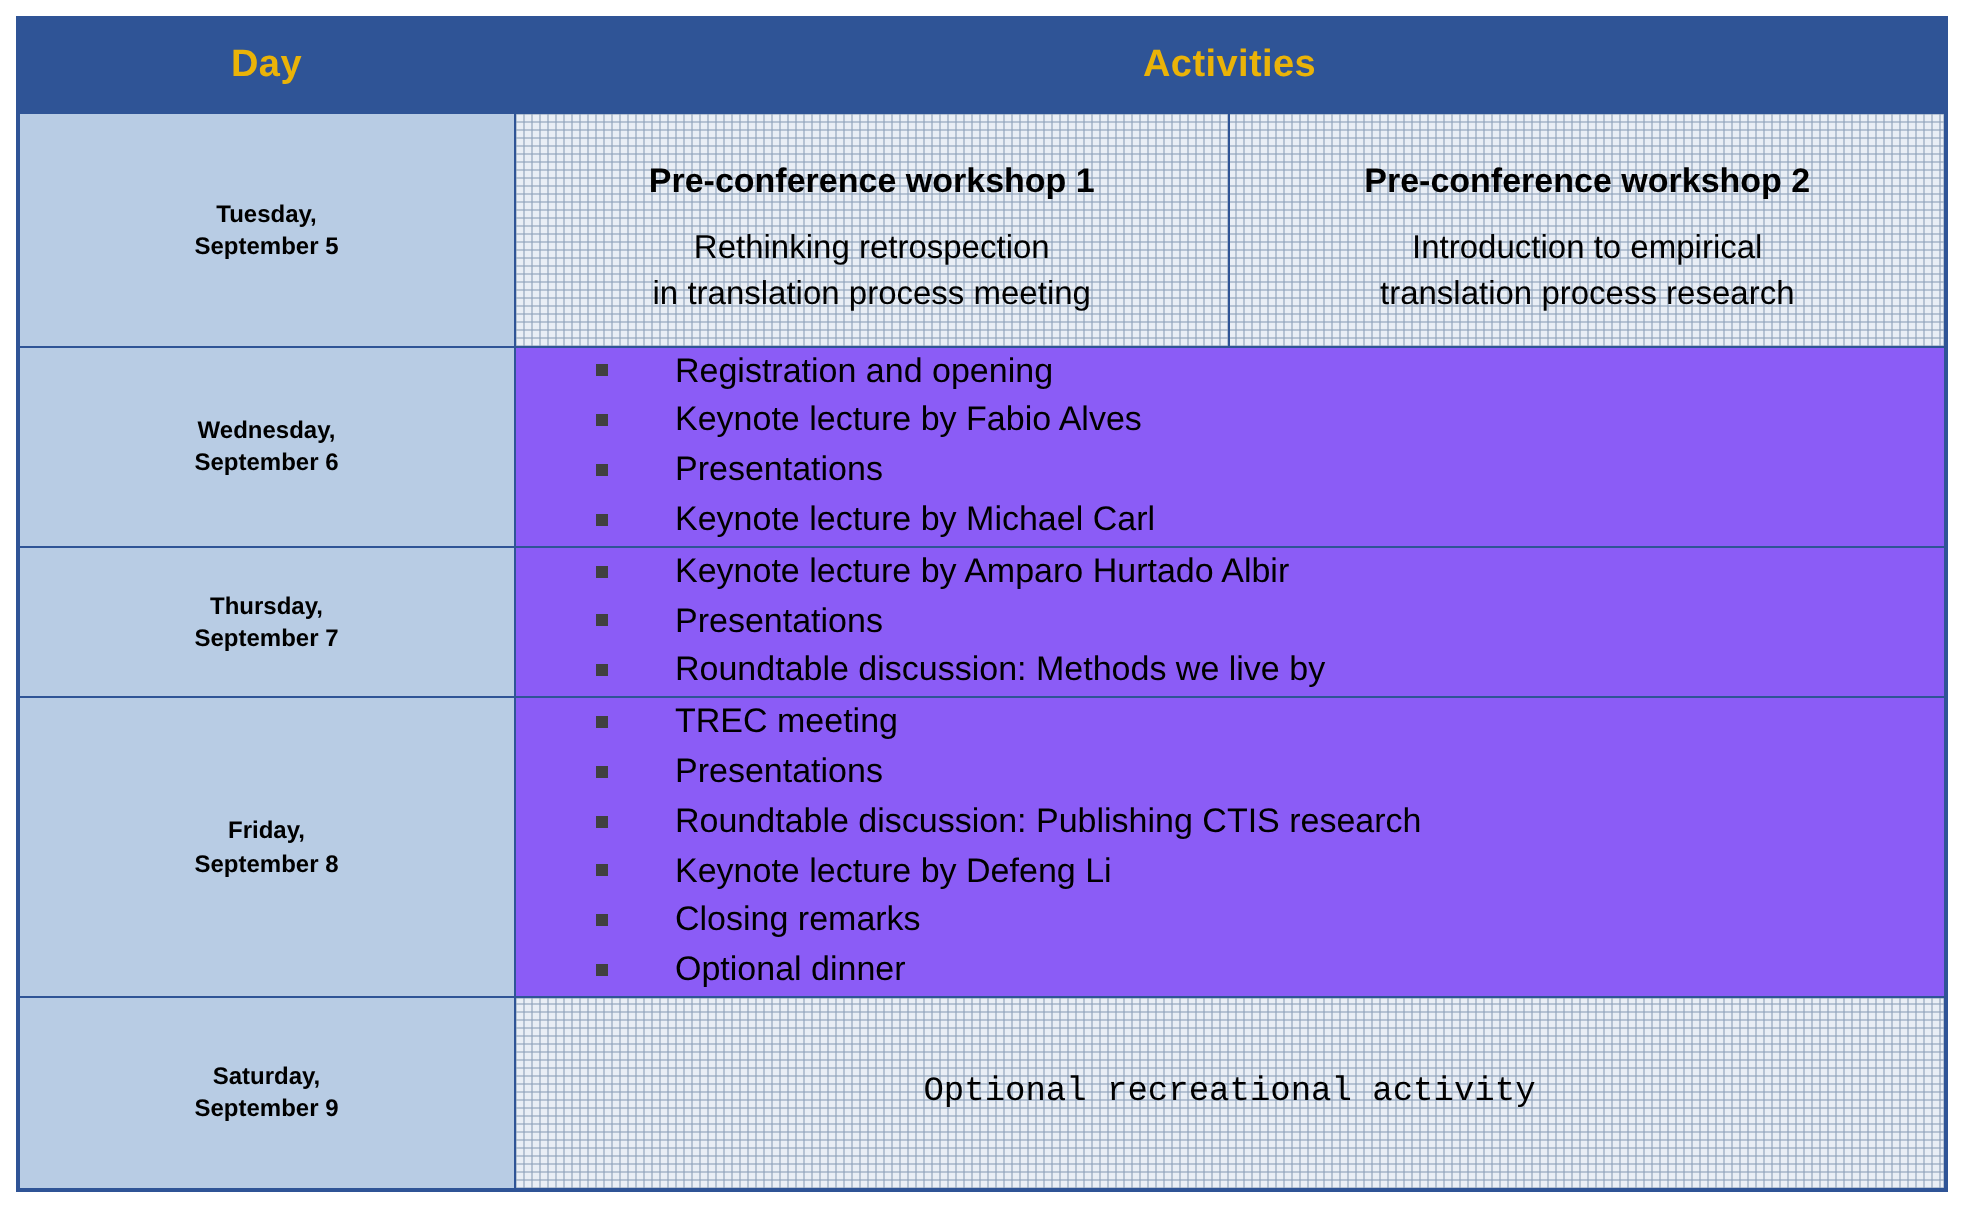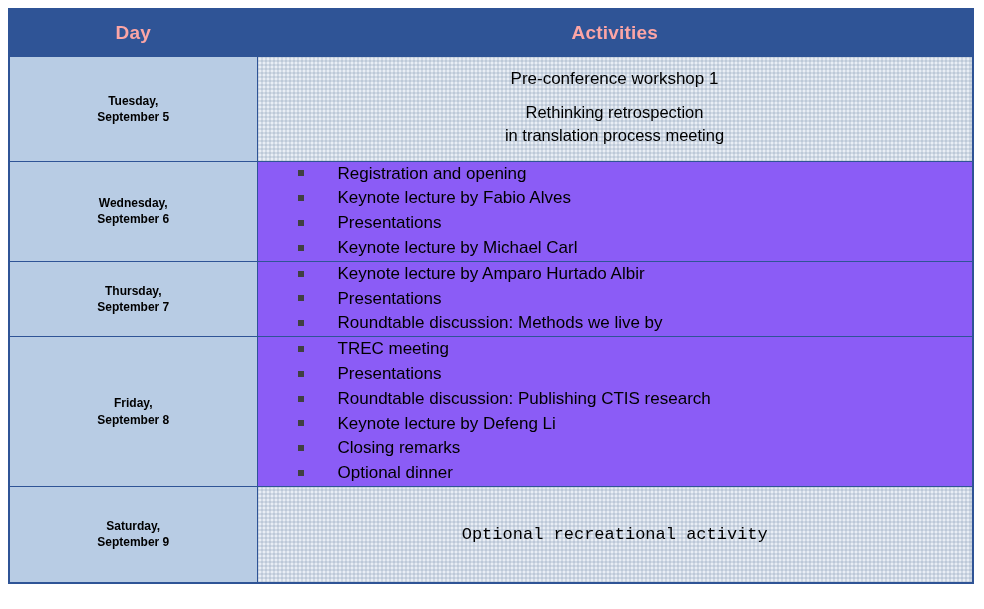--- a/index.html
+++ b/index.html
@@ -29,21 +29,21 @@
   table.schedule td, table.schedule th {
     border: 1px solid #2f5496;
     vertical-align: middle;
     padding: 0;
   }
   .col-day { width: 248px; }
   .col-act { width: 716px; }
 
   .hdr {
     background: #2f5496;
-    color: #fca5a5;
+    color: #eab308;
     font-weight: bold;
     font-size: 19px;
     text-align: center;
     height: 46px;
     letter-spacing: 0.2px;
   }
   .daycell {
     background: #b8cce4;
     text-align: center;
     font-weight: bold;
@@ -72,23 +72,24 @@
   .wscell {
     display: table-cell;
     width: 50%;
     text-align: center;
     vertical-align: top;
     padding: 12px 14px 14px 14px;
     box-sizing: border-box;
   }
   .wscell.left { border-right: 1px solid #2f5496; }
   .ws-title {
-    font-weight: normal;
+    font-weight: bold;
     font-size: 17px;
     margin-bottom: 12px;
+    margin-top: 12px;
   }
   .ws-desc {
     font-size: 16.5px;
     line-height: 1.38;
   }
   .bullets {
     list-style: none;
     margin: 0;
     padding: 0 0 0 40px;
   }
@@ -135,20 +136,25 @@
         <td class="daycell">
           <div>Tuesday,</div>
           <div>September 5</div>
         </td>
         <td class="actcell hatch">
           <div class="wsgrid">
             <div class="wscell left">
               <div class="ws-title">Pre-conference workshop 1</div>
               <div class="ws-desc">Rethinking retrospection</div>
               <div class="ws-desc">in translation process meeting</div>
+            </div>
+            <div class="wscell">
+              <div class="ws-title">Pre-conference workshop 2</div>
+              <div class="ws-desc">Introduction to empirical</div>
+              <div class="ws-desc">translation process research</div>
             </div>
           </div>
         </td>
       </tr>
 
       <tr>
         <td class="daycell">
           <div>Wednesday,</div>
           <div>September 6</div>
         </td>

